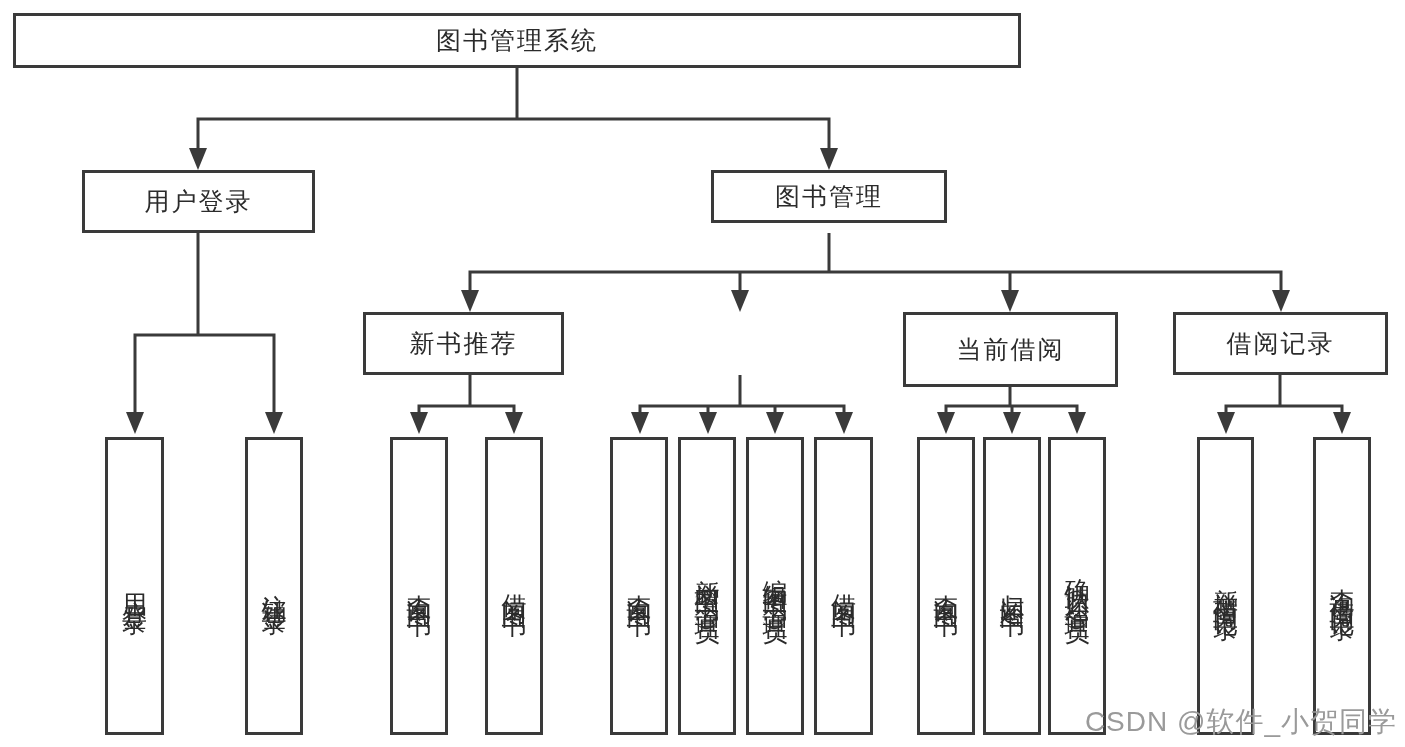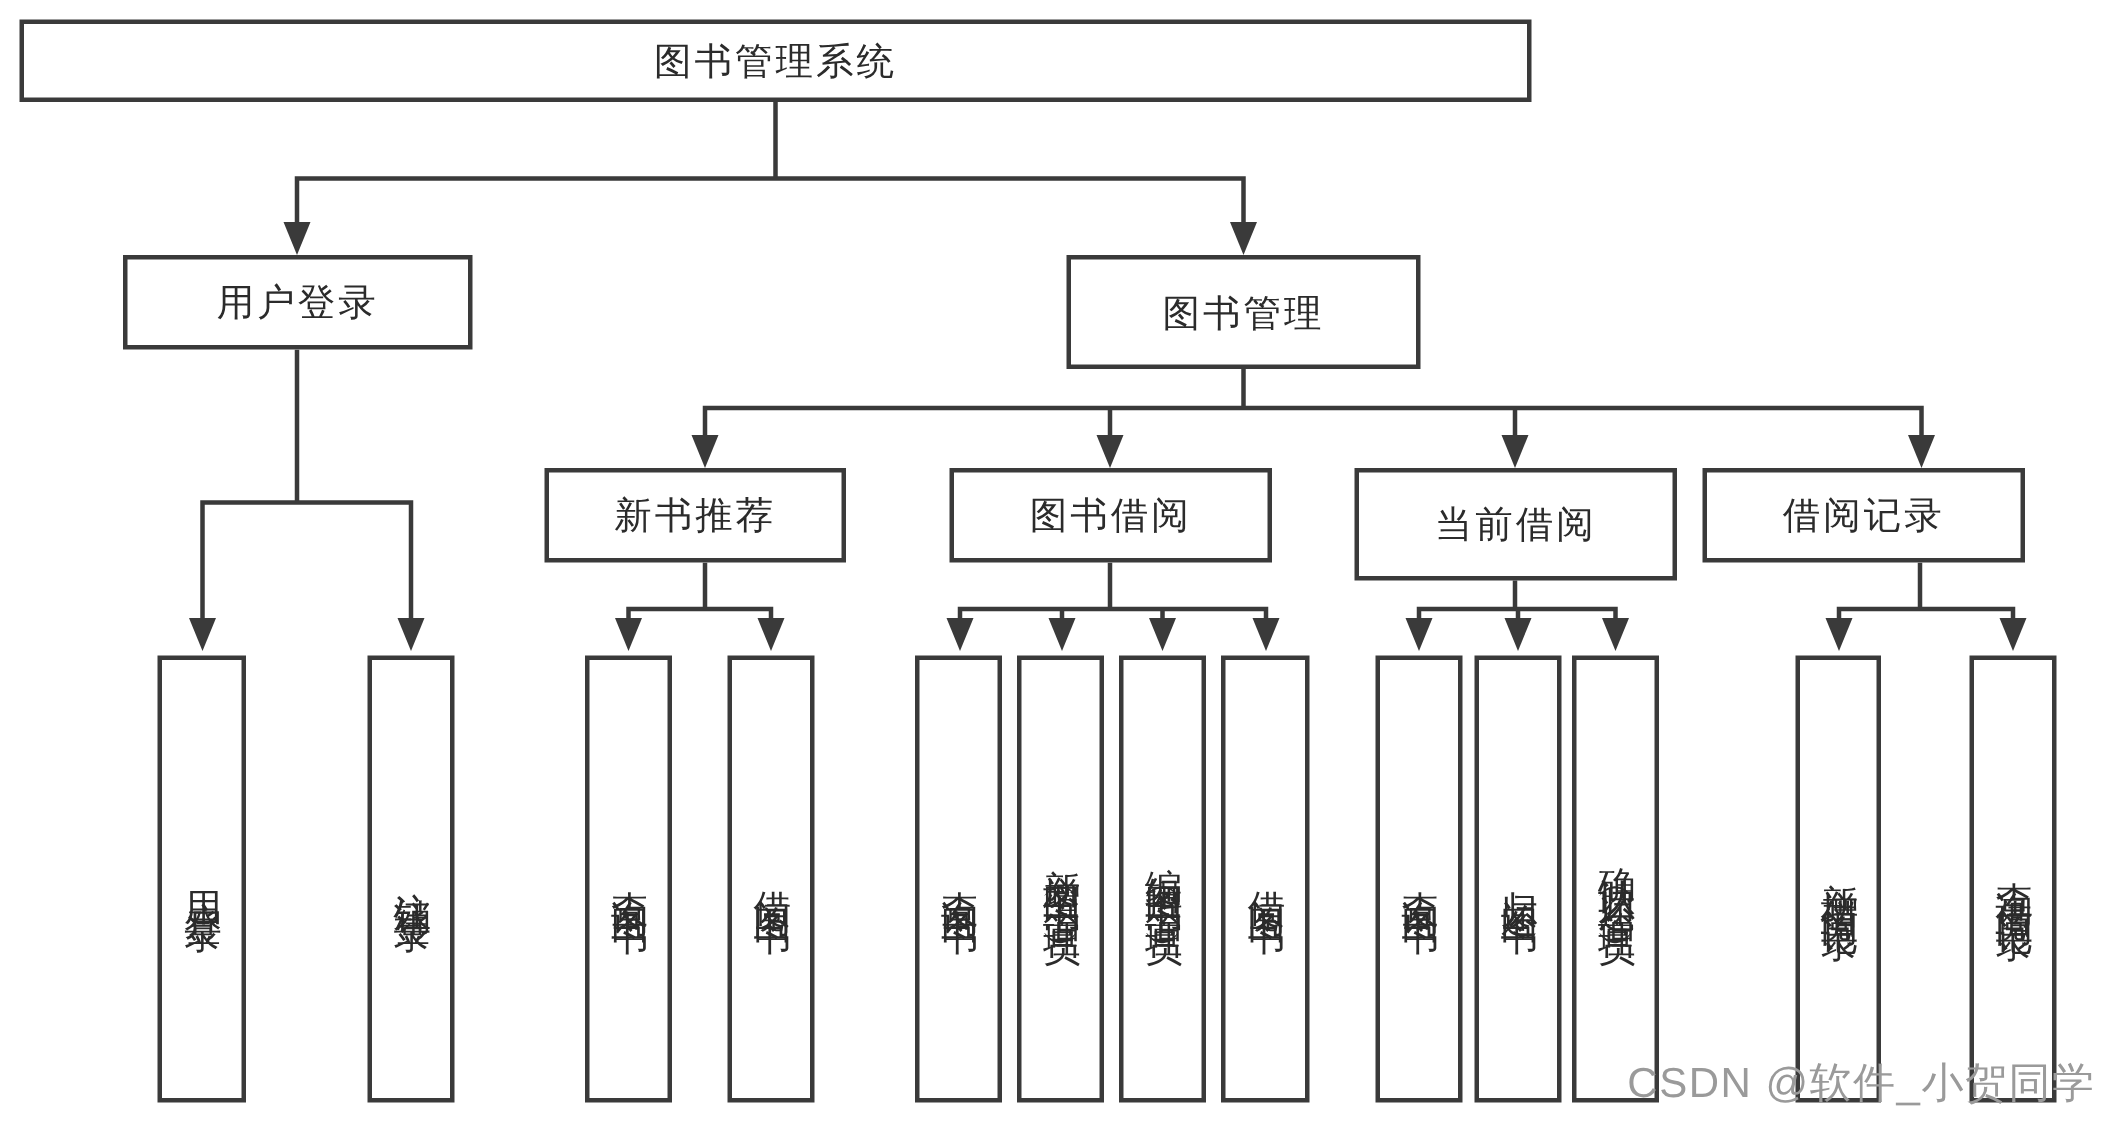--- a/index.html
+++ b/index.html
@@ -96,34 +96,31 @@
     </g>
   </svg>
 
   <div class="node" style="left:13px; top:13px; width:1008px; height:55px;">
     <span class="node-label">图书管理系统</span>
   </div>
 
   <div class="node" style="left:82px; top:170px; width:233px; height:63px;">
     <span class="node-label">用户登录</span>
   </div>
-  <div class="node" style="left:711px; top:170px; width:236px; height:76px;">
+  <div class="node" style="left:711px; top:170px; width:236px; height:53px;">
     <span class="node-label">图书管理</span>
   </div>
 
   <div class="node" style="left:363px; top:312px; width:201px; height:63px;">
     <span class="node-label">新书推荐</span>
   </div>
-  <div class="node" style="left:633px; top:312px; width:215px; height:63px;">
-    <span class="node-label">图书借阅</span>
-  </div>
   <div class="node" style="left:903px; top:312px; width:215px; height:75px;">
     <span class="node-label">当前借阅</span>
   </div>
-  <div class="node" style="left:1135px; top:312px; width:215px; height:63px;">
+  <div class="node" style="left:1173px; top:312px; width:215px; height:63px;">
     <span class="node-label">借阅记录</span>
   </div>
 
   <div class="node leaf" style="left:105px; top:437px; width:59px; height:298px;">
     <span class="leaf-label">用户登录</span>
   </div>
   <div class="node leaf" style="left:245px; top:437px; width:58px; height:298px;">
     <span class="leaf-label">注销登录</span>
   </div>
 

